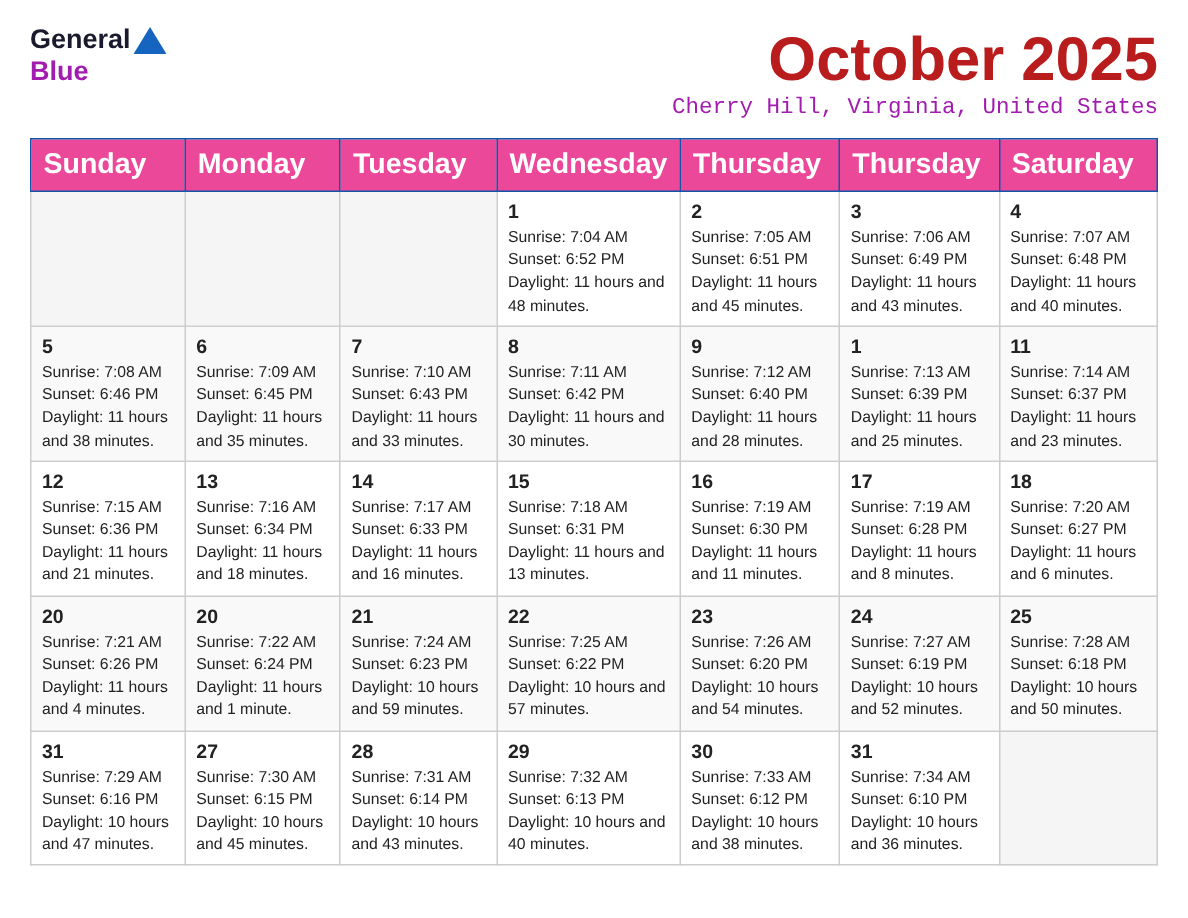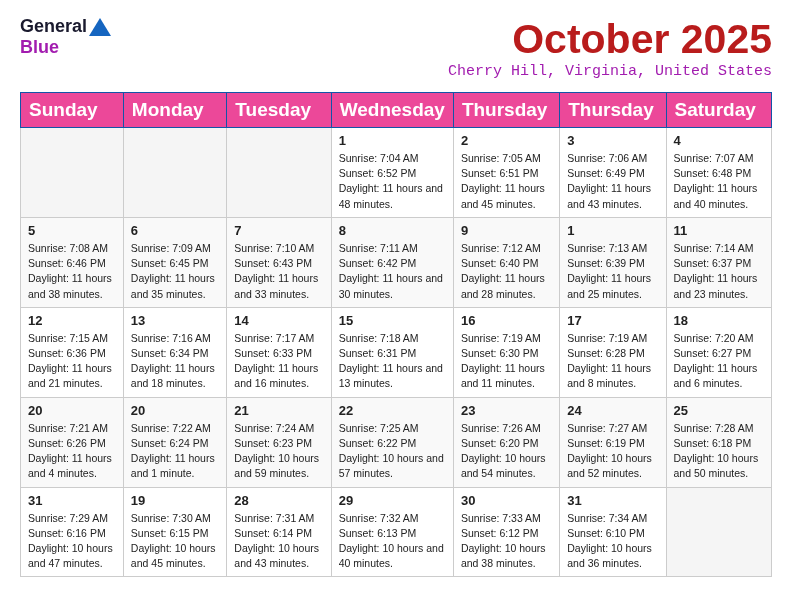--- a/index.html
+++ b/index.html
@@ -229,21 +229,21 @@
             <span class="day-num">25</span>
             <div class="day-info">Sunrise: 7:28 AM<br>Sunset: 6:18 PM<br>Daylight: 10 hours and 50 minutes.</div>
           </td>
         </tr>
         <tr>
           <td>
             <span class="day-num">31</span>
             <div class="day-info">Sunrise: 7:29 AM<br>Sunset: 6:16 PM<br>Daylight: 10 hours and 47 minutes.</div>
           </td>
           <td>
-            <span class="day-num">19</span>
+            <span class="day-num">27</span>
             <div class="day-info">Sunrise: 7:30 AM<br>Sunset: 6:15 PM<br>Daylight: 10 hours and 45 minutes.</div>
           </td>
           <td>
             <span class="day-num">28</span>
             <div class="day-info">Sunrise: 7:31 AM<br>Sunset: 6:14 PM<br>Daylight: 10 hours and 43 minutes.</div>
           </td>
           <td>
             <span class="day-num">29</span>
             <div class="day-info">Sunrise: 7:32 AM<br>Sunset: 6:13 PM<br>Daylight: 10 hours and 40 minutes.</div>
           </td>

